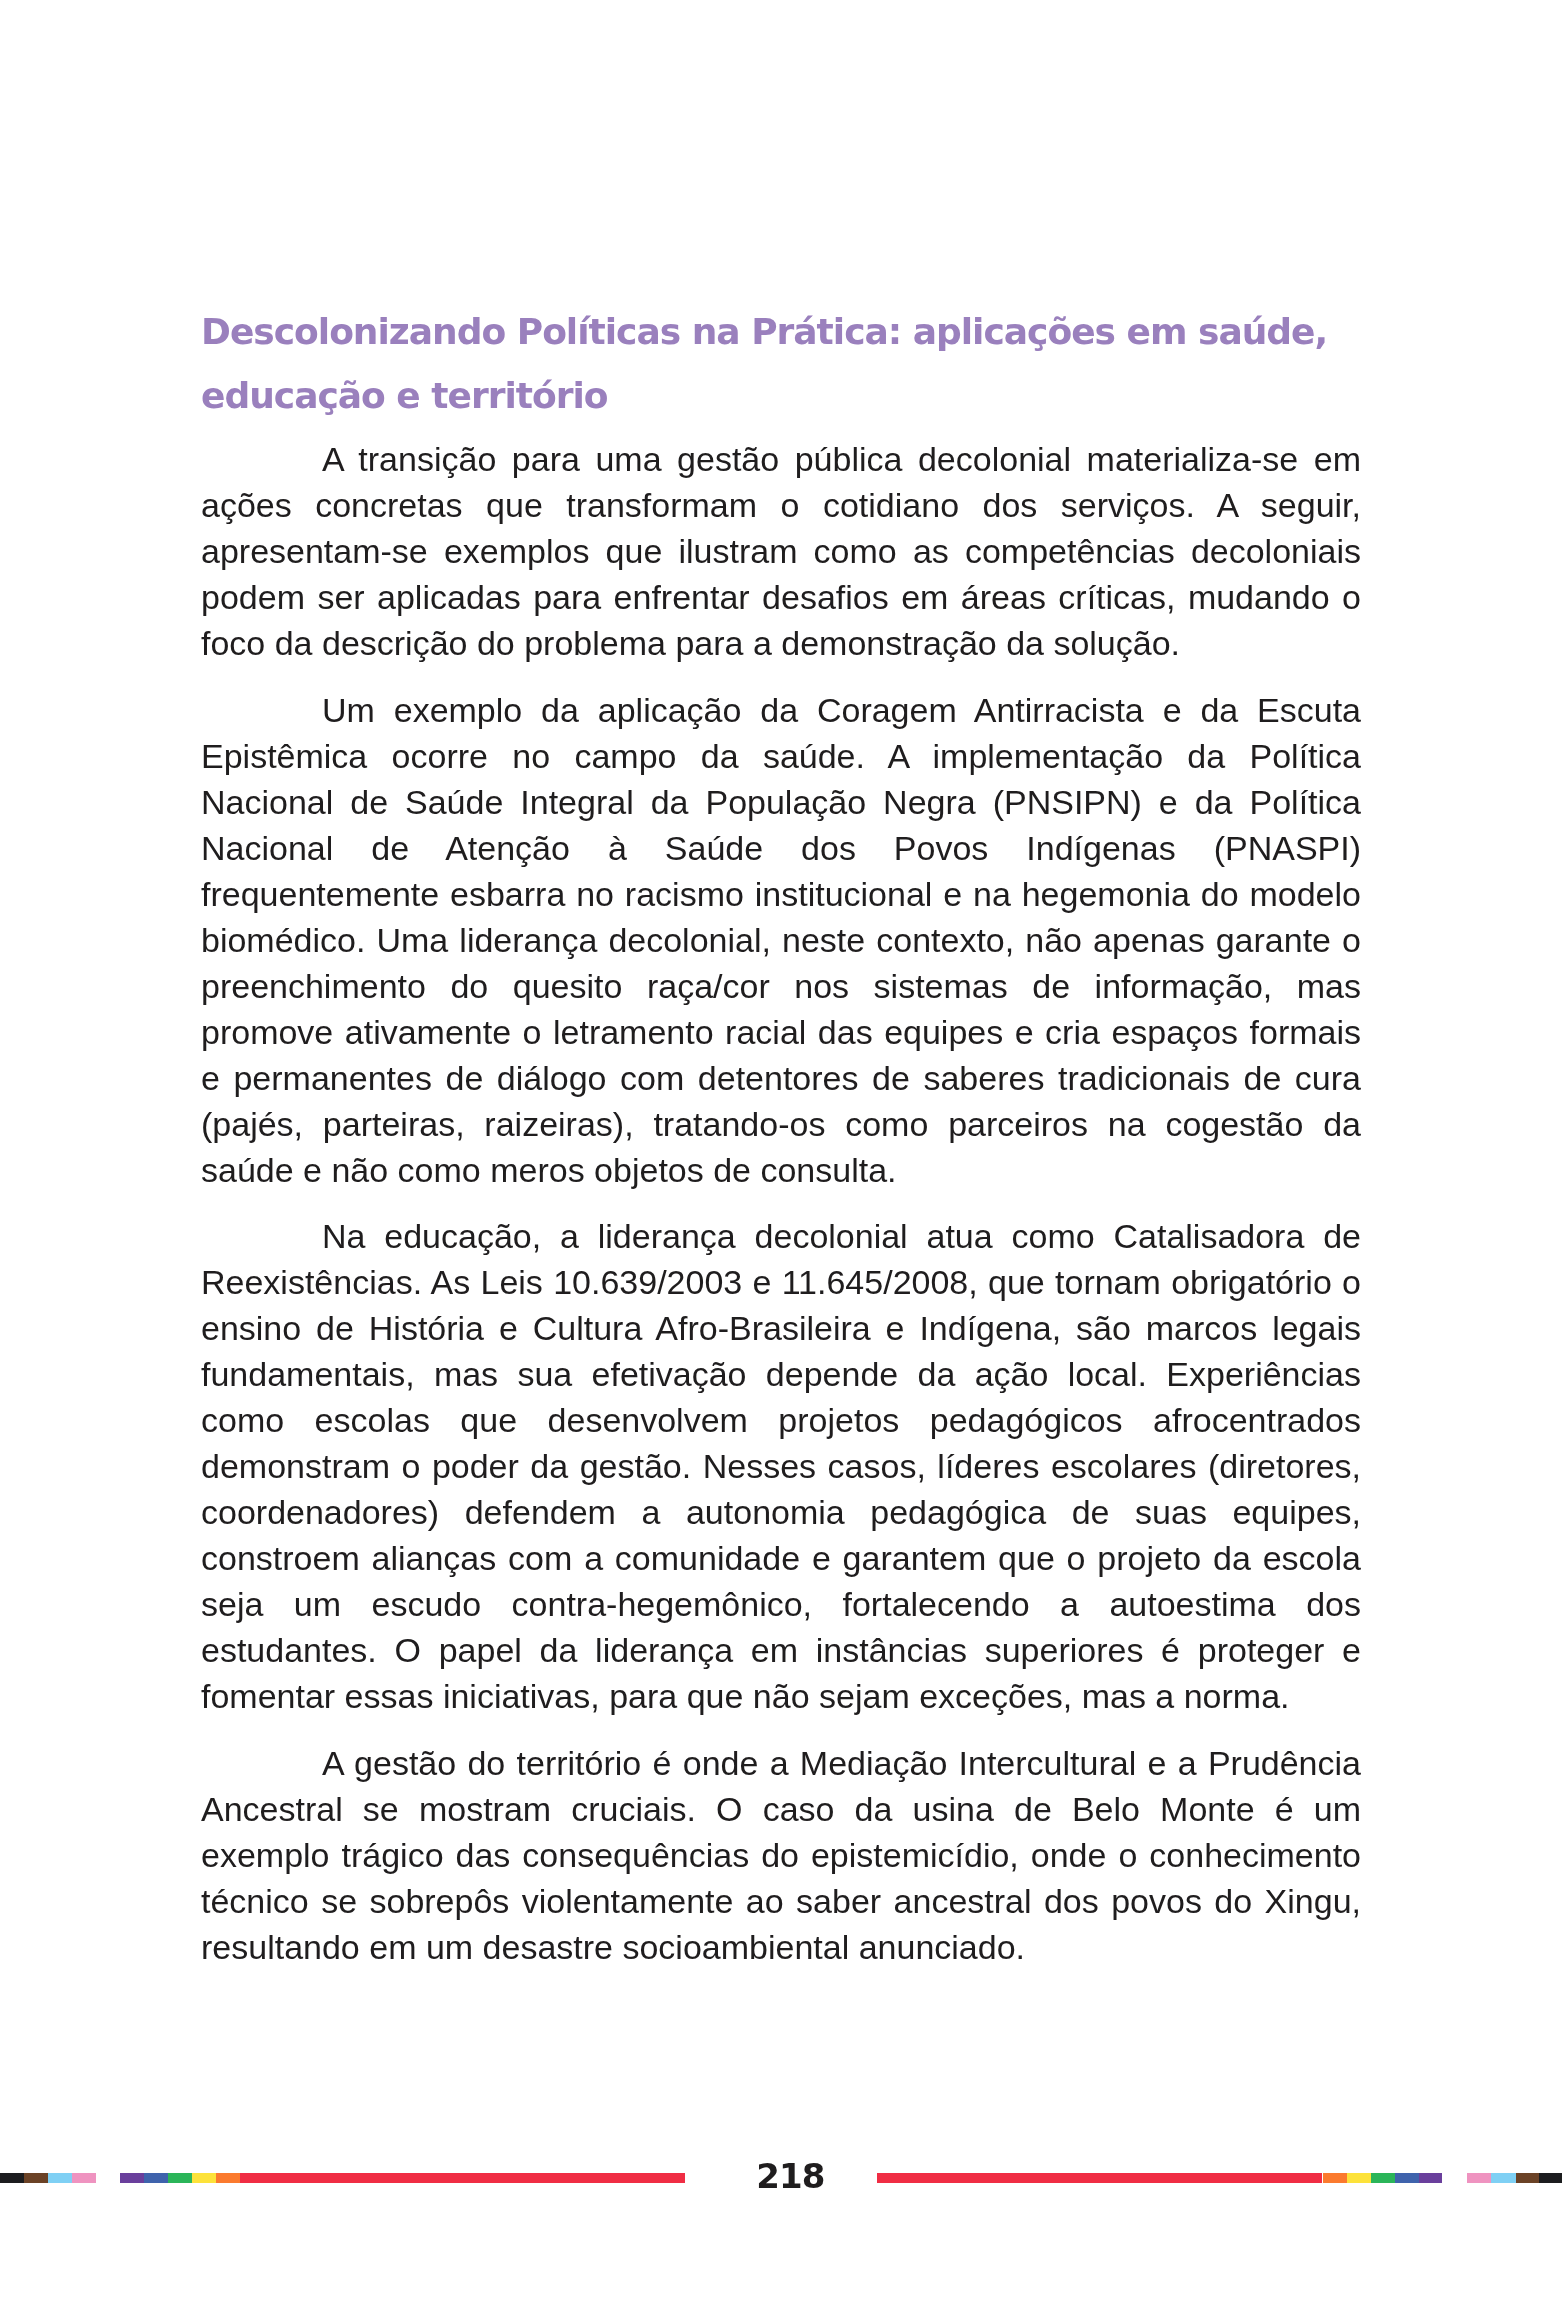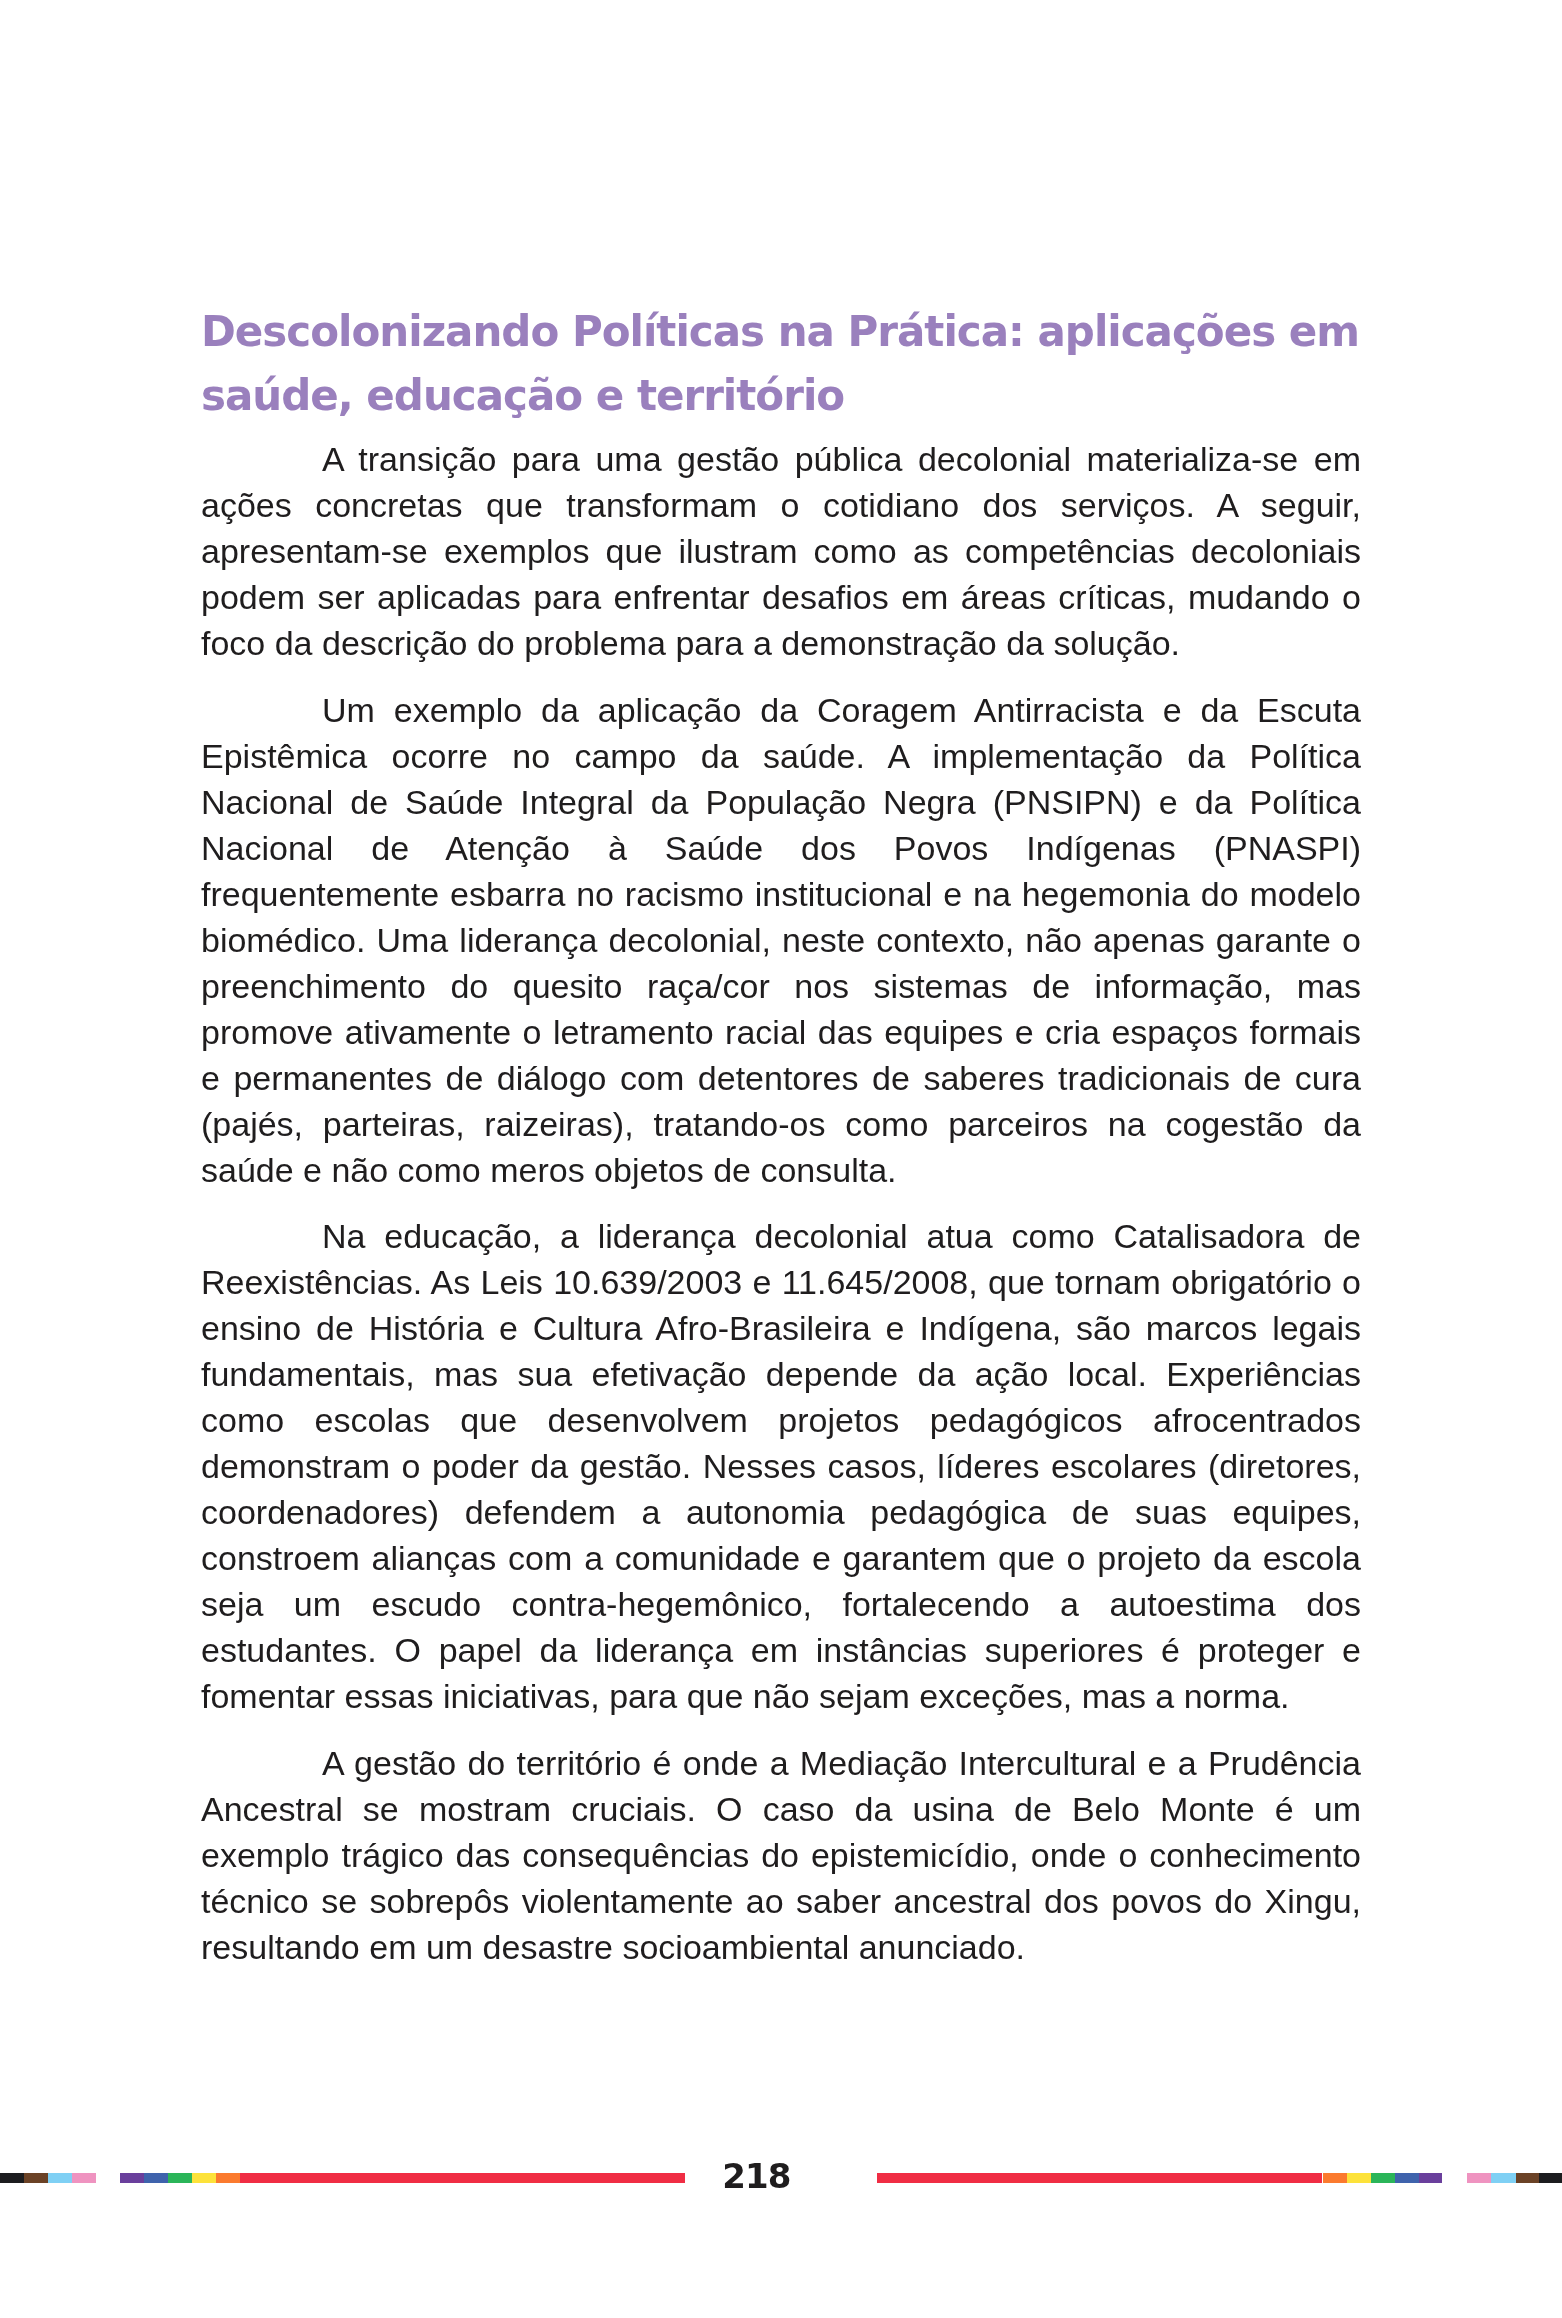--- a/index.html
+++ b/index.html
@@ -23,21 +23,21 @@
   .content {
     position: absolute;
     left: 201px;
     width: 1160px;
     top: 300px;
   }
   .section-heading {
     margin: 0;
     font-family: "DejaVu Sans", sans-serif;
     font-weight: bold;
-    font-size: 42px;
+    font-size: 36px;
     line-height: 64px;
     color: #9a80bd;
     letter-spacing: -1px;
   }
   .body-text {
     font-family: "Liberation Sans", sans-serif;
     font-size: 34px;
     line-height: 46px;
     color: #1f1d1e;
     text-align: justify;
@@ -58,21 +58,21 @@
     width: 1563px;
     height: 10.2px;
   }
   .band-seg {
     position: absolute;
     top: 0;
     height: 10.2px;
   }
   .page-number {
     position: absolute;
-    left: 714px;
+    left: 748px;
     width: 85px;
     top: 2156px;
     text-align: center;
     font-family: "DejaVu Sans", sans-serif;
     font-weight: bold;
     font-size: 34px;
     line-height: 41px;
     color: #1f1d1e;
     letter-spacing: -0.9px;
   }

